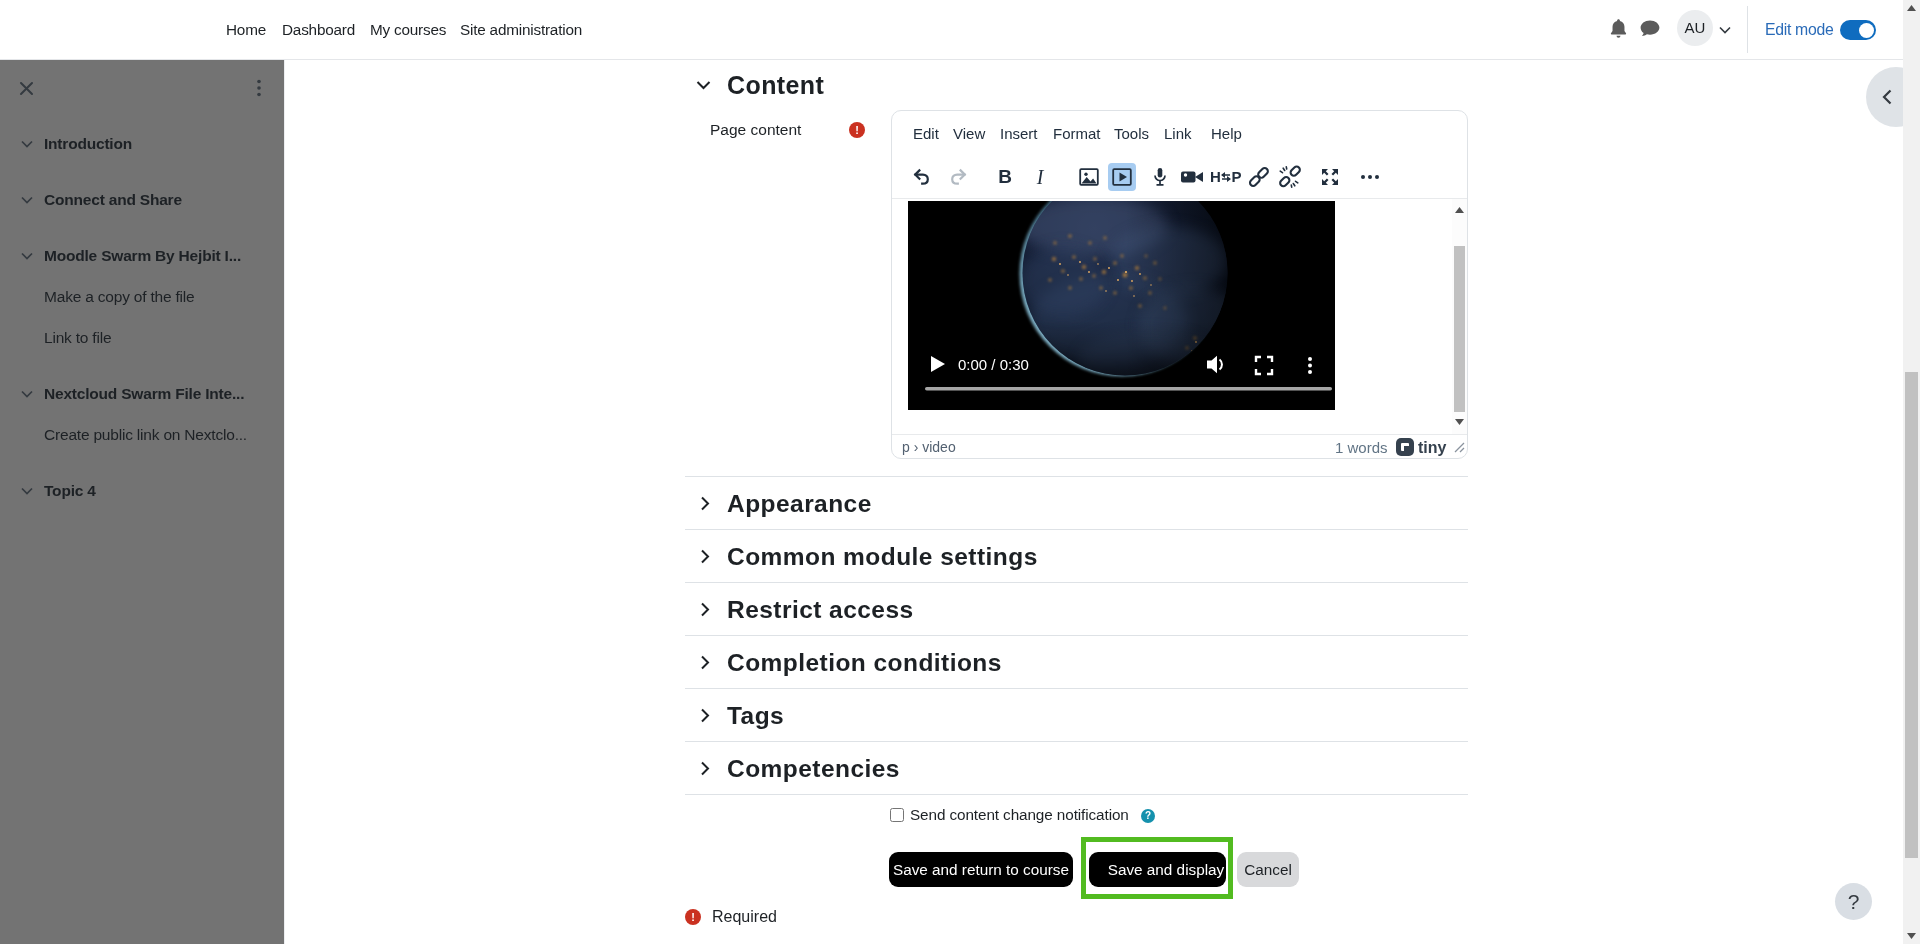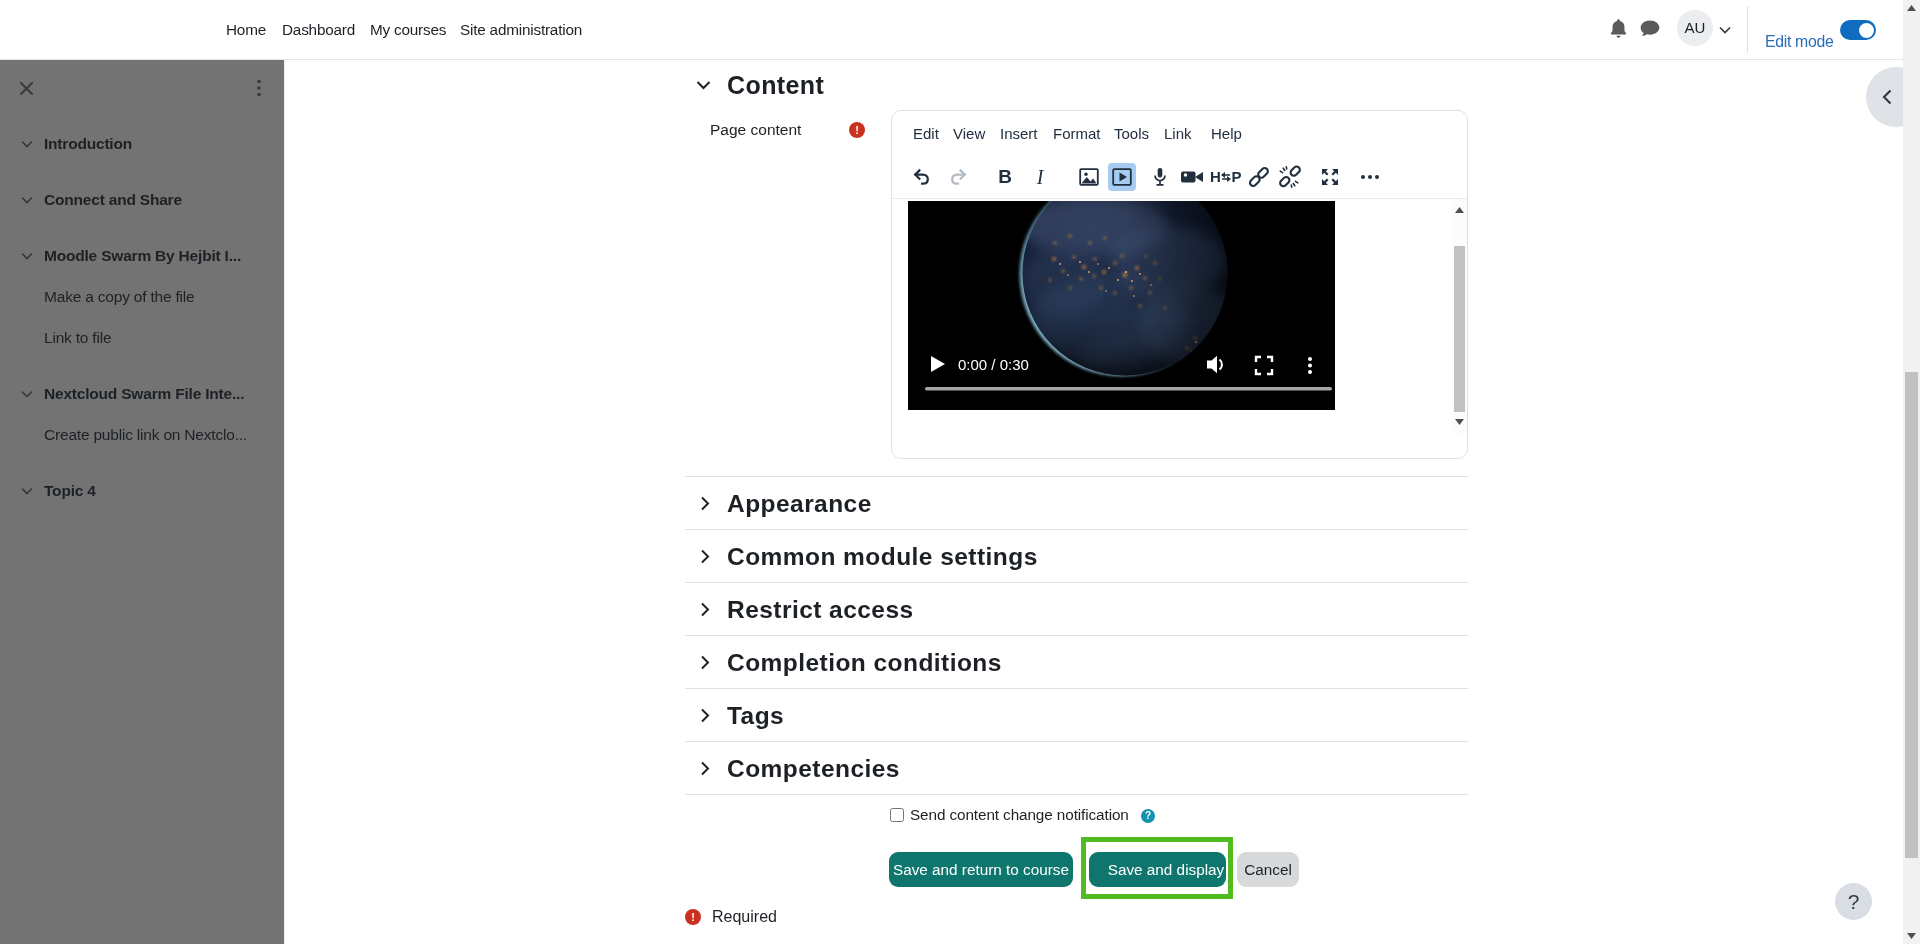--- a/index.html
+++ b/index.html
@@ -24,21 +24,21 @@
 .sect-h { position:absolute; left:727px; font-size:24.5px; font-weight:bold; color:#1d2125; letter-spacing:0.45px; }
 .sect-chev { position:absolute; left:700px; }
 
 
 #editor { position:absolute; left:891px; top:110px; width:577px; height:349px;
   background:#fff; border:1px solid #dee2e6; border-radius:10px; z-index:5; }
 .menu-item { position:absolute; top:0; height:45px; line-height:45px; font-size:15px; color:#222f3e; }
 .tbicon { position:absolute; top:52px; width:28px; height:28px; display:flex; align-items:center; justify-content:center; }
 
 
-.btn-blue { position:absolute; background:#0f766e; color:#fff; font-size:15.3px;
+.btn-blue { position:absolute; background:#000000; color:#fff; font-size:15.3px;
   border-radius:9px; text-align:center; line-height:35px; height:35px; white-space:nowrap; }
 </style>
 </head>
 <body>
 
 <div id="navbar">
   <div class="navlink" style="left:226px;">Home</div>
   <div class="navlink" style="left:282px;">Dashboard</div>
   <div class="navlink" style="left:370px;">My courses</div>
   <div class="navlink" style="left:460px;">Site administration</div>
@@ -51,21 +51,21 @@
   <svg class="abs" style="left:1640px;top:20px;" width="20" height="17" viewBox="0 0 22 19">
     <path fill="#5b5b5b" d="M11 .5c5.8 0 10.5 3.6 10.5 8s-4.7 8-10.5 8c-1.2 0-2.4-.2-3.5-.5-1.5 1.1-3.4 1.8-5.5 1.8.9-.9 1.6-2 1.9-3.2C1.6 13.2.5 11 .5 8.5c0-4.4 4.7-8 10.5-8z"></path>
   </svg>
 
   <div class="abs" style="left:1677px;top:10px;width:36px;height:36px;border-radius:50%;background:#ebedef;
     text-align:center;line-height:36px;font-size:15px;color:#1d2125;">AU</div>
   <svg class="abs" style="left:1719px;top:26px;" width="12" height="8" viewBox="0 0 12 8">
     <path fill="none" stroke="#343a40" stroke-width="1.6" d="M1 1.5l5 5 5-5"></path>
   </svg>
   <div class="abs" style="left:1747px;top:6px;width:1px;height:47px;background:#dee2e6;"></div>
-  <div class="abs" style="left:1765px;top:0;height:60px;line-height:60px;font-size:15.8px;letter-spacing:-0.3px;color:#2a6bb8;margin-top:12px;">Edit mode</div>
+  <div class="abs" style="left:1765px;top:0;height:60px;line-height:60px;font-size:15.8px;letter-spacing:-0.3px;color:#2a6bb8;">Edit mode</div>
   <div class="abs" style="left:1840px;top:20px;width:36px;height:20px;border-radius:10px;background:#0f6cbf;">
     <div class="abs" style="right:2.5px;top:2.5px;width:15px;height:15px;border-radius:50%;background:#fff;"></div>
   </div>
 </div>
 
 <div id="sidebar">
 
   <svg class="abs" style="left:19px;top:21px;" width="15" height="15" viewBox="0 0 15 15">
     <path stroke="#343a40" stroke-width="2" stroke-linecap="round" d="M2 2l11 11M13 2L2 13"></path>
   </svg>
@@ -338,20 +338,33 @@
   <div class="abs" style="left:560px;top:88px;width:15px;height:235px;background:#fcfcfc;">
     <svg class="abs" style="left:3px;top:8px;" width="9" height="6" viewBox="0 0 9 6">
         <path fill="#505050" d="M4.5 0L9 6H0z"></path>
       </svg>
     <svg class="abs" style="left:3px;top:220px;" width="9" height="6" viewBox="0 0 9 6">
         <path fill="#505050" d="M4.5 6L9 0H0z"></path>
       </svg>
     <div class="abs" style="left:2px;top:47px;width:11px;height:166px;background:#c1c1c1;"></div>
   </div>
 
+  <div class="abs" style="left:0;top:323px;width:575px;height:24px;border-top:1px solid #e8eaec;">
+    <div class="abs" style="left:10px;top:4px;font-size:14px;color:#536171;">p › video</div>
+    <div class="abs" style="left:443px;top:4px;font-size:15px;color:#617485;">1 words</div>
+    <div class="abs" style="left:504px;top:2px;"><svg width="52" height="20" viewBox="0 0 52 20">
+      <rect x="0" y="1" width="18" height="18" rx="5" fill="#35414e"></rect>
+      <rect x="5" y="6" width="8" height="8" rx="1" fill="#fff"></rect>
+      <rect x="8" y="9" width="5" height="5" fill="#35414e"></rect>
+      <text x="22" y="16" font-size="16" font-weight="bold" fill="#35414e" font-family="Liberation Sans">tiny</text>
+    </svg></div>
+    <svg class="abs" style="left:562px;top:7px;" width="11" height="11" viewBox="0 0 11 11">
+      <path stroke="#8a939e" stroke-width="1.3" d="M10 1L1 10M10 6L6 10"></path>
+    </svg>
+  </div>
 </div>
 
 <div class="sep" style="top:476px;"></div>
 <div class="sep" style="top:529px;"></div>
 <div class="sep" style="top:582px;"></div>
 <div class="sep" style="top:635px;"></div>
 <div class="sep" style="top:688px;"></div>
 <div class="sep" style="top:741px;"></div>
 <div class="sep" style="top:794px;"></div>
 <svg class="sect-chev" style="top:496px;" width="10" height="15" viewBox="0 0 10 15">

